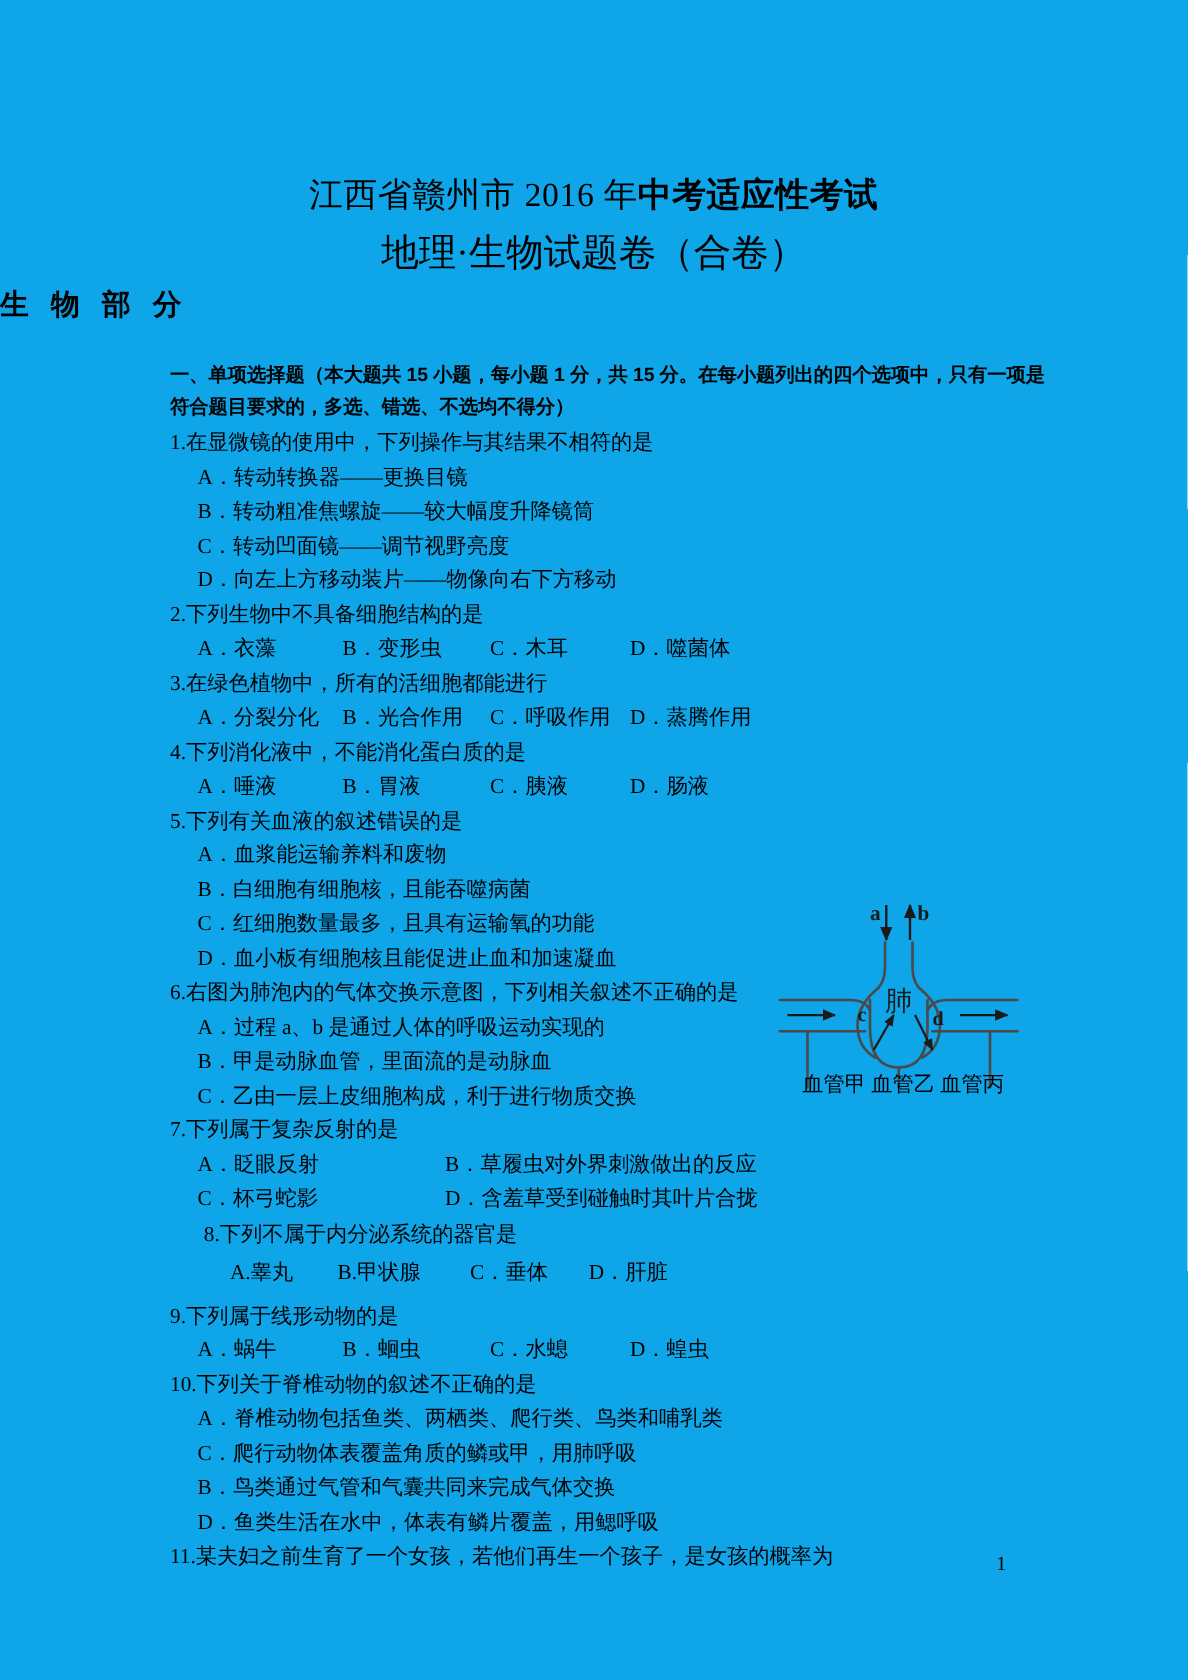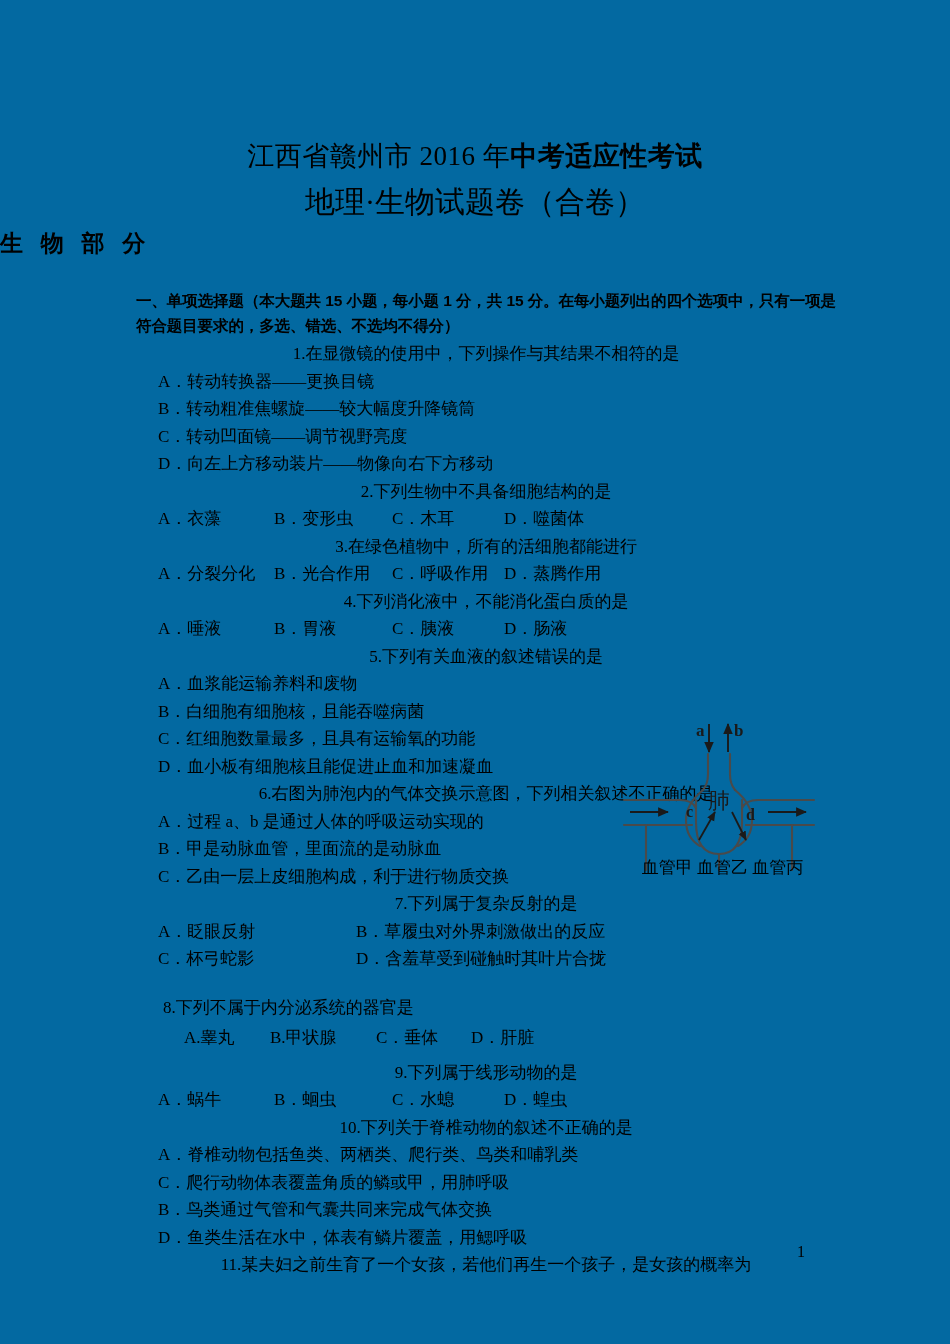--- a/index.html
+++ b/index.html
@@ -8,21 +8,21 @@
     background: #ffffff;
   }
   body {
     font-family: "Liberation Serif", "DejaVu Serif", serif;
     color: #000000;
   }
   .page {
     position: relative;
     width: 950px;
     height: 1344px;
-    background: #0369a1;
+    background: #0ea5e9;
     overflow: hidden;
     box-sizing: border-box;
   }
 
   
   .title-main {
     position: absolute;
     left: 0;
     top: 138px;
     width: 950px;
@@ -71,21 +71,20 @@
     text-align: justify;
     margin: 0 0 2px 0;
     letter-spacing: -0.1px;
   }
 
   .q {
     font-size: 17px;
     line-height: 27.5px;
     margin: 0;
     white-space: nowrap;
-    text-align: center;
   }
   .q.stem { text-indent: 0; }
   .opt {
     font-size: 17px;
     line-height: 27.5px;
     margin: 0;
     padding-left: 22px;
     white-space: nowrap;
   }
   .opt-row {
@@ -104,21 +103,21 @@
 
   .opt-half {
     display: inline-block;
     width: 198px;
   }
 
   
   .q8-stem {
     font-size: 17px;
     line-height: 30px;
-    margin: 20px 0 0 0;
+    margin: 0 0 0 0;
     padding-left: 27px;
     white-space: nowrap;
   }
   .q8-opts {
     font-size: 17px;
     line-height: 30px;
     margin: 0 0 6px 0;
     padding-left: 48px;
     white-space: nowrap;
   }

